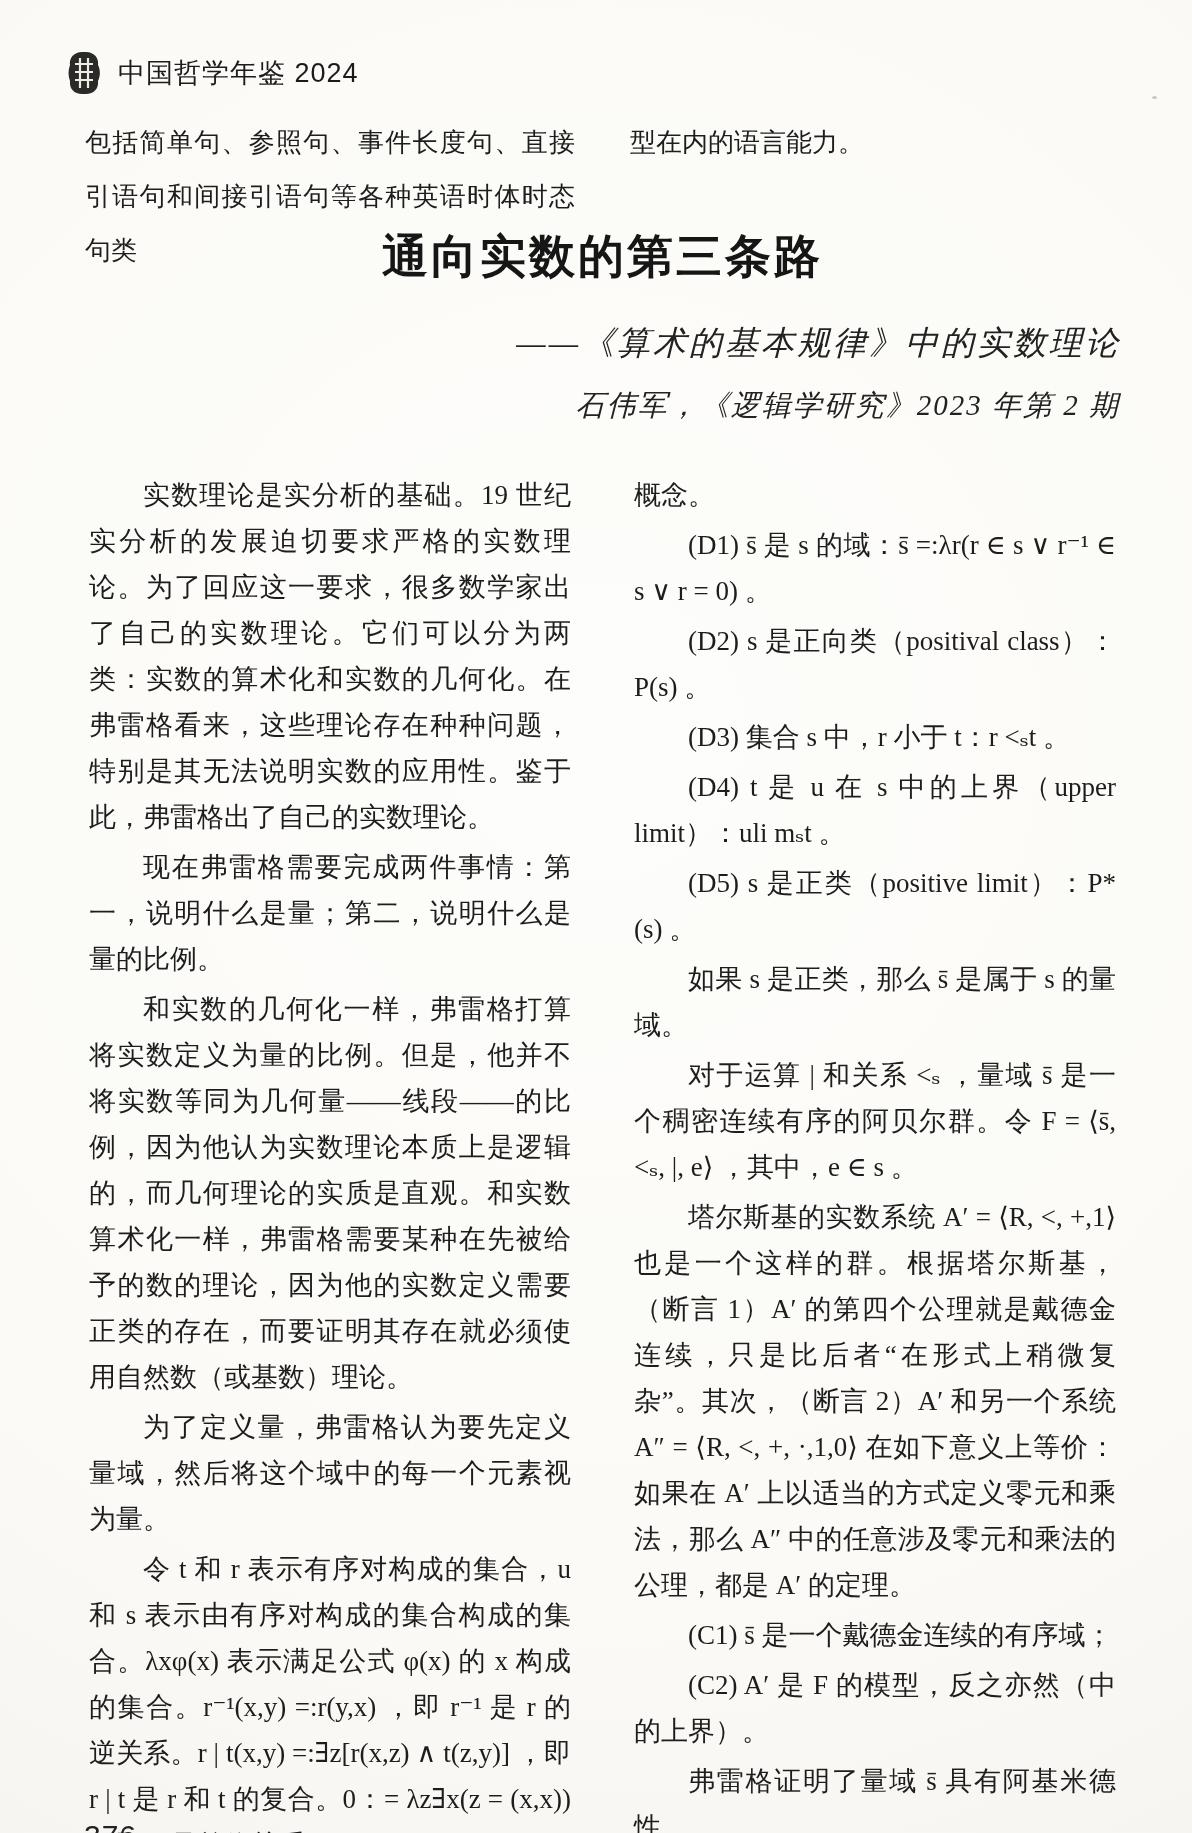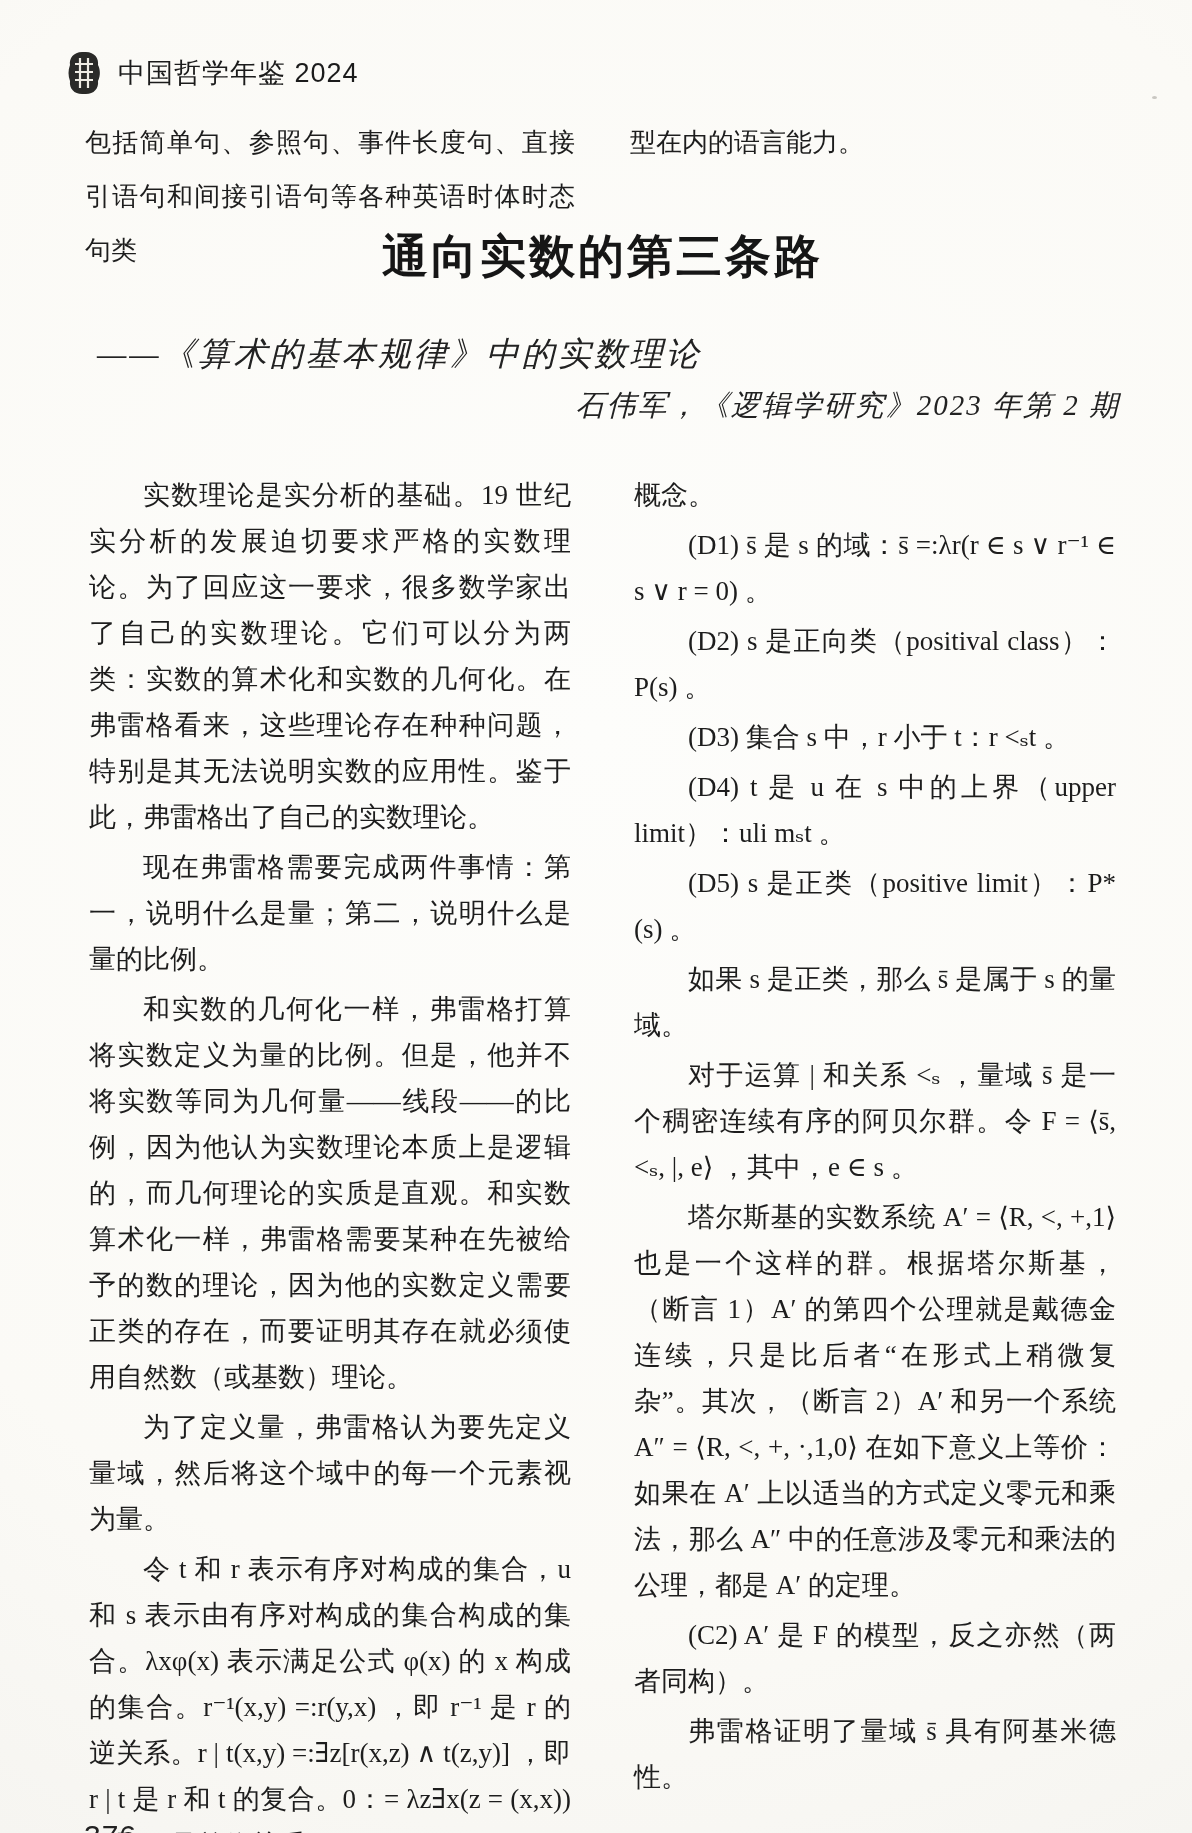--- a/index.html
+++ b/index.html
@@ -17,21 +17,21 @@
     font-size:27px;color:#1b1b1b;letter-spacing:1px;white-space:nowrap;
   }
   .logo{display:inline-block;width:36px;height:46px;}
   .tail{position:absolute;top:116px;left:85px;width:1035px;display:flex;gap:55px;}
   .tail p{margin:0;width:490px;font-size:26px;line-height:54px;text-align:justify;text-justify:inter-character;}
   .a-title{
     position:absolute;top:226px;left:85px;width:1035px;margin:0;text-align:center;
     font-size:46px;font-weight:700;letter-spacing:3px;color:#161616;
   }
   .a-sub{
-    position:absolute;top:320px;left:85px;width:1035px;margin:12px;text-align:left;
+    position:absolute;top:320px;left:85px;width:1035px;margin:1px;text-align:right;
     font-size:33px;font-weight:400;font-style:italic;letter-spacing:3px;color:#222;
   }
   .a-byline{
     position:absolute;top:386px;left:85px;width:1035px;text-align:right;
     font-size:29px;font-style:italic;letter-spacing:2px;color:#222;
   }
   .body-cols{position:absolute;top:468px;left:85px;width:1035px;display:flex;gap:55px;}
   .col{width:490px;font-size:27px;line-height:46px;text-align:justify;text-justify:inter-character;}
   .col p{margin:4px;}
   .ind{text-indent:2em;}
@@ -81,20 +81,21 @@
     <div class="col">
       <p>概念。</p>
       <p class="ind fm">(D1) s̄ 是 s 的域：s̄ =:λr(r ∈ s ∨ r⁻¹ ∈ s ∨ r = 0) 。</p>
       <p class="ind fm">(D2) s 是正向类（positival class）：P(s) 。</p>
       <p class="ind fm">(D3) 集合 s 中，r 小于 t：r &lt;ₛt 。</p>
       <p class="ind fm">(D4) t 是 u 在 s 中的上界（upper limit）：uli mₛt 。</p>
       <p class="ind fm">(D5) s 是正类（positive limit）：P*(s) 。</p>
       <p class="ind">如果 s 是正类，那么 s̄ 是属于 s 的量域。</p>
       <p class="ind">对于运算 | 和关系 &lt;ₛ ，量域 s̄ 是一个稠密连续有序的阿贝尔群。令 F = ⟨s̄, &lt;ₛ, |, e⟩ ，其中，e ∈ s 。</p>
       <p class="ind">塔尔斯基的实数系统 A′ = ⟨R, &lt;, +,1⟩ 也是一个这样的群。根据塔尔斯基，（断言 1）A′ 的第四个公理就是戴德金连续，只是比后者“在形式上稍微复杂”。其次，（断言 2）A′ 和另一个系统 A″ = ⟨R, &lt;, +, ·,1,0⟩ 在如下意义上等价：如果在 A′ 上以适当的方式定义零元和乘法，那么 A″ 中的任意涉及零元和乘法的公理，都是 A′ 的定理。</p>
-      <p class="ind fm">(C2) A′ 是 F 的模型，反之亦然（两者同构）。</p>
+      <p class="ind fm">(C1) s̄ 是一个戴德金连续的有序域；</p>
+      <p class="ind fm">(C2) A′ 是 F 的模型，反之亦然（中的上界）。</p>
       <p class="ind">弗雷格证明了量域 s̄ 具有阿基米德性。</p>
     </div>
   </div>
 
   <div class="pageno">376</div>
 
 </div>
 
 </body></html>

